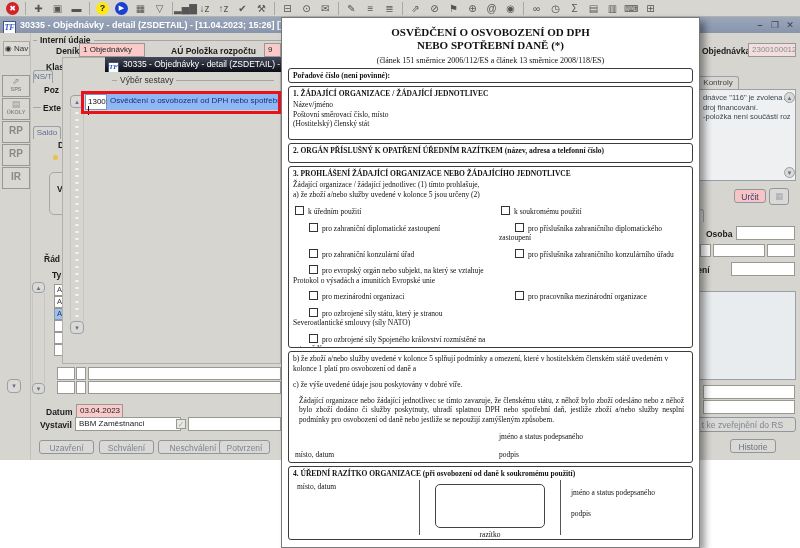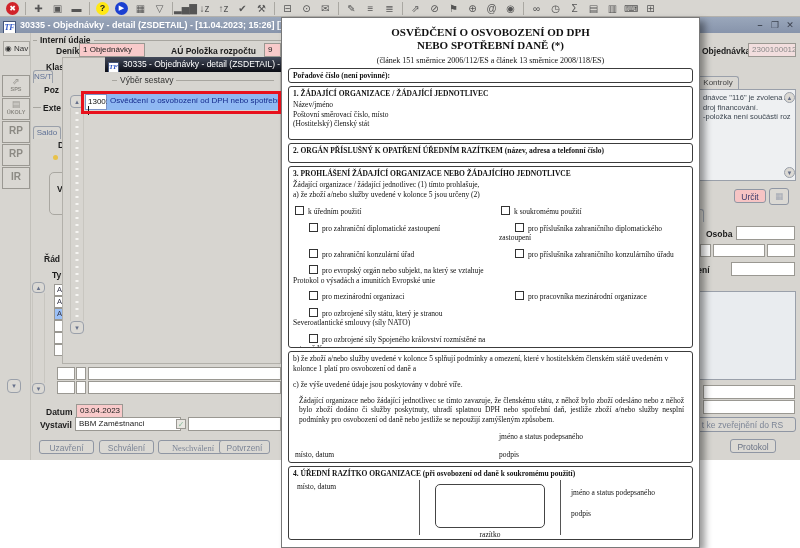--- a/index.html
+++ b/index.html
@@ -219,21 +219,21 @@
 
   <div class="lbl" style="left:46px;top:407px;">Datum</div>
   <div class="fld pink" style="left:76px;top:404px;width:47px;height:16px;">03.04.2023</div>
   <div class="lbl" style="left:40px;top:420px;">Vystavil</div>
   <div class="fld" style="left:75px;top:417px;width:106px;height:14px;">BBM Zaměstnanci</div>
   <div class="chk" style="left:176px;top:419px;">✓</div>
   <div class="fld" style="left:188px;top:417px;width:93px;height:14px;"></div>
 
   <div class="btn" style="left:39px;top:440px;width:55px;height:14px;">Uzavření</div>
   <div class="btn" style="left:99px;top:440px;width:55px;height:14px;">Schválení</div>
-  <div class="btn" style="left:158px;top:440px;width:70px;height:14px;font-family:Liberation Serif, serif;">Neschválení</div>
+  <div class="btn" style="left:158px;top:440px;width:70px;height:14px;">Neschválení</div>
   <div class="btn" style="left:219px;top:440px;width:51px;height:14px;">Potvrzení</div>
 
   <div class="lbl" style="left:702px;top:46px;">Objednávka</div>
   <div class="fld dim" style="left:748px;top:43px;width:48px;height:14px;">2300100012</div>
   <div class="tab" style="left:697px;top:76px;width:42px;height:13px;color:#444;">Kontroly</div>
   <div class="panel" style="left:689px;top:89px;width:107px;height:92px;">
     <div id="kontroly" style="position:absolute;left:13px;top:3px;">
         <div class="ln">dnávce "116" je zvolena A</div>
         <div class="ln">droj financování.</div>
         <div class="ln">-položka není součástí roz</div>
@@ -251,21 +251,21 @@
   <div class="fld" style="left:713px;top:244px;width:52px;height:13px;"></div>
   <div class="fld" style="left:767px;top:244px;width:28px;height:13px;"></div>
   <div class="lbl" style="left:693px;top:265px;">zení</div>
   <div class="fld" style="left:731px;top:262px;width:64px;height:14px;"></div>
   <div class="panel" style="left:689px;top:291px;width:107px;height:89px;background:#e9ecef;"></div>
   <div class="lbl" style="left:690px;top:388px;">vy</div>
   <div class="fld" style="left:703px;top:385px;width:92px;height:14px;"></div>
   <div class="lbl" style="left:692px;top:403px;">ř.</div>
   <div class="fld" style="left:703px;top:400px;width:92px;height:14px;"></div>
   <div class="btn" style="left:689px;top:417px;width:107px;height:15px;">t ke zveřejnění do RS</div>
-  <div class="btn" style="left:730px;top:439px;width:46px;height:14px;color:#6a7386;">Protokol</div>
+  <div class="btn" style="left:730px;top:439px;width:46px;height:14px;color:#6a7386;">Historie</div>
 
   <div class="dialog"></div>
   <div class="dlg-title">
     <span class="tf-logo" style="width:9px;height:9px;line-height:9px;font-size:7px;">TF</span><span>30335 - Objednávky - detail (ZSDETAIL) - [11.04.202</span>
   </div>
   <div class="hair" style="left:112px;top:80px;width:162px;z-index:3;"></div>
   <div class="lbl" style="left:117px;top:75px;background:#d7d5d0;padding:0 3px;z-index:3;font-weight:normal;font-size:8.5px;color:#333;">Výběr sestavy</div>
 
   <div class="mini" style="left:70px;top:95px;width:14px;height:13px;border-radius:4px;z-index:3;line-height:11px;">▴</div>
   <div class="sbtrack" style="left:70px;top:108px;width:14px;height:213px;z-index:3;">

